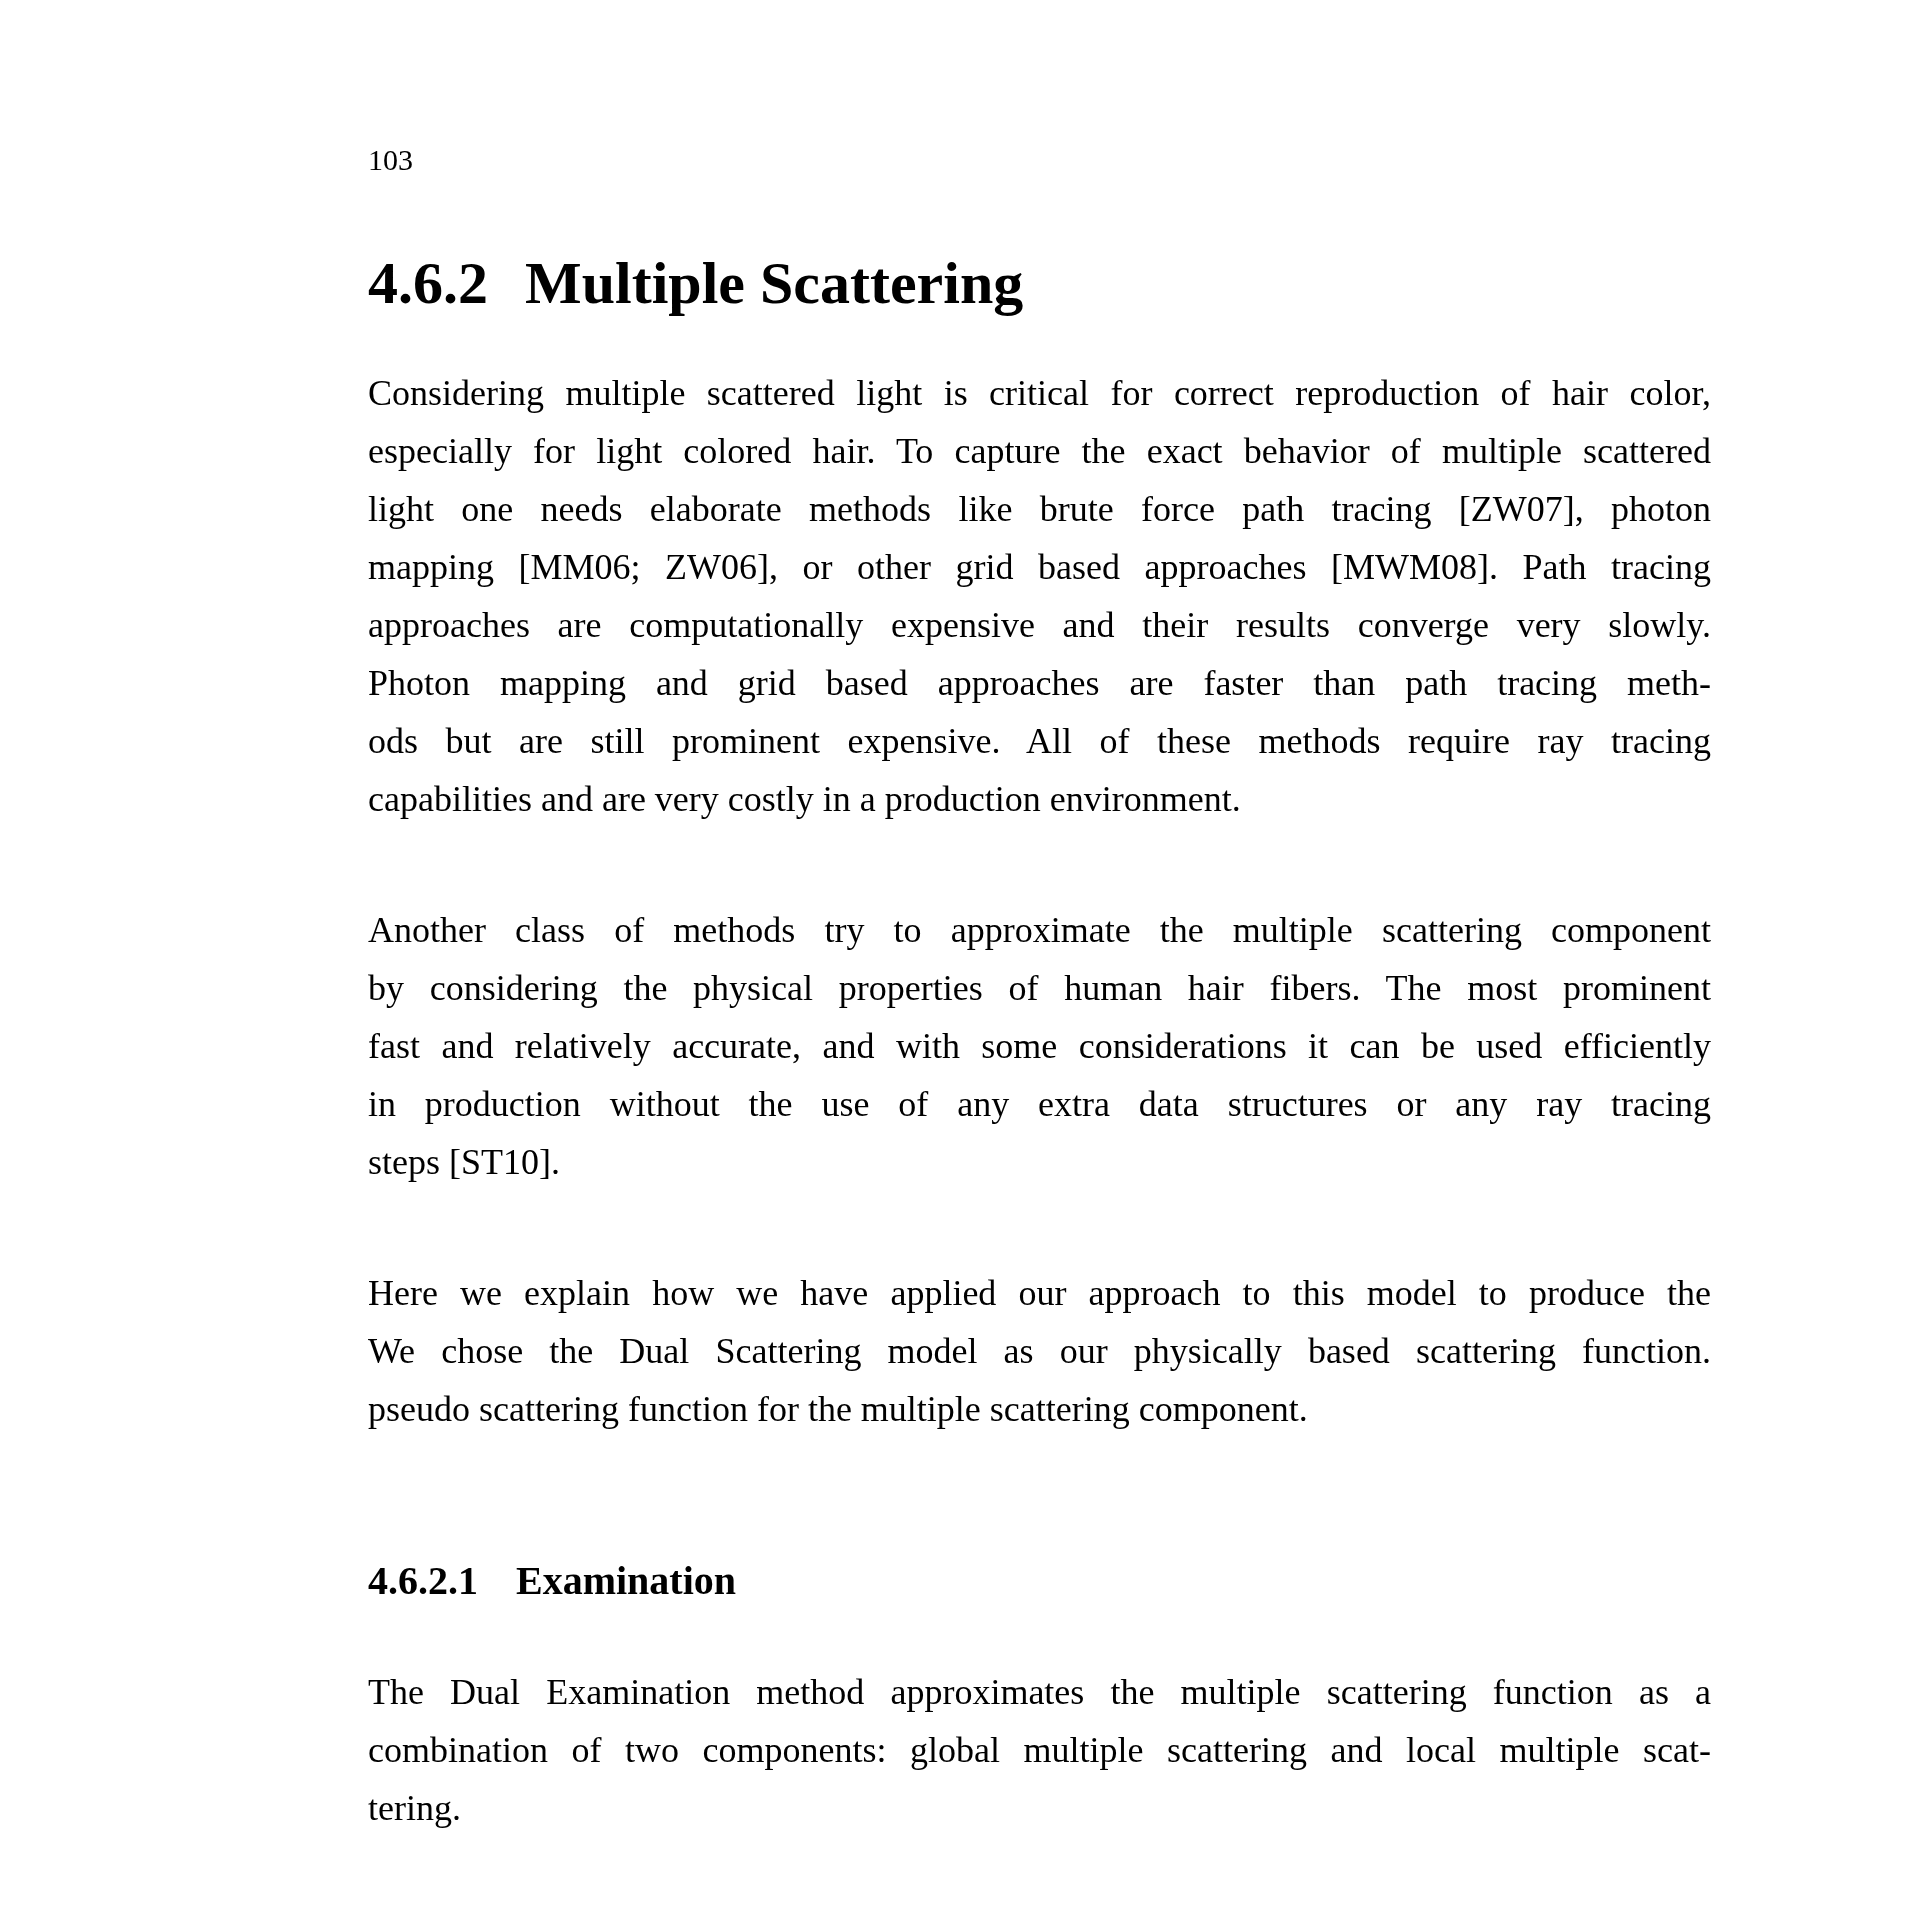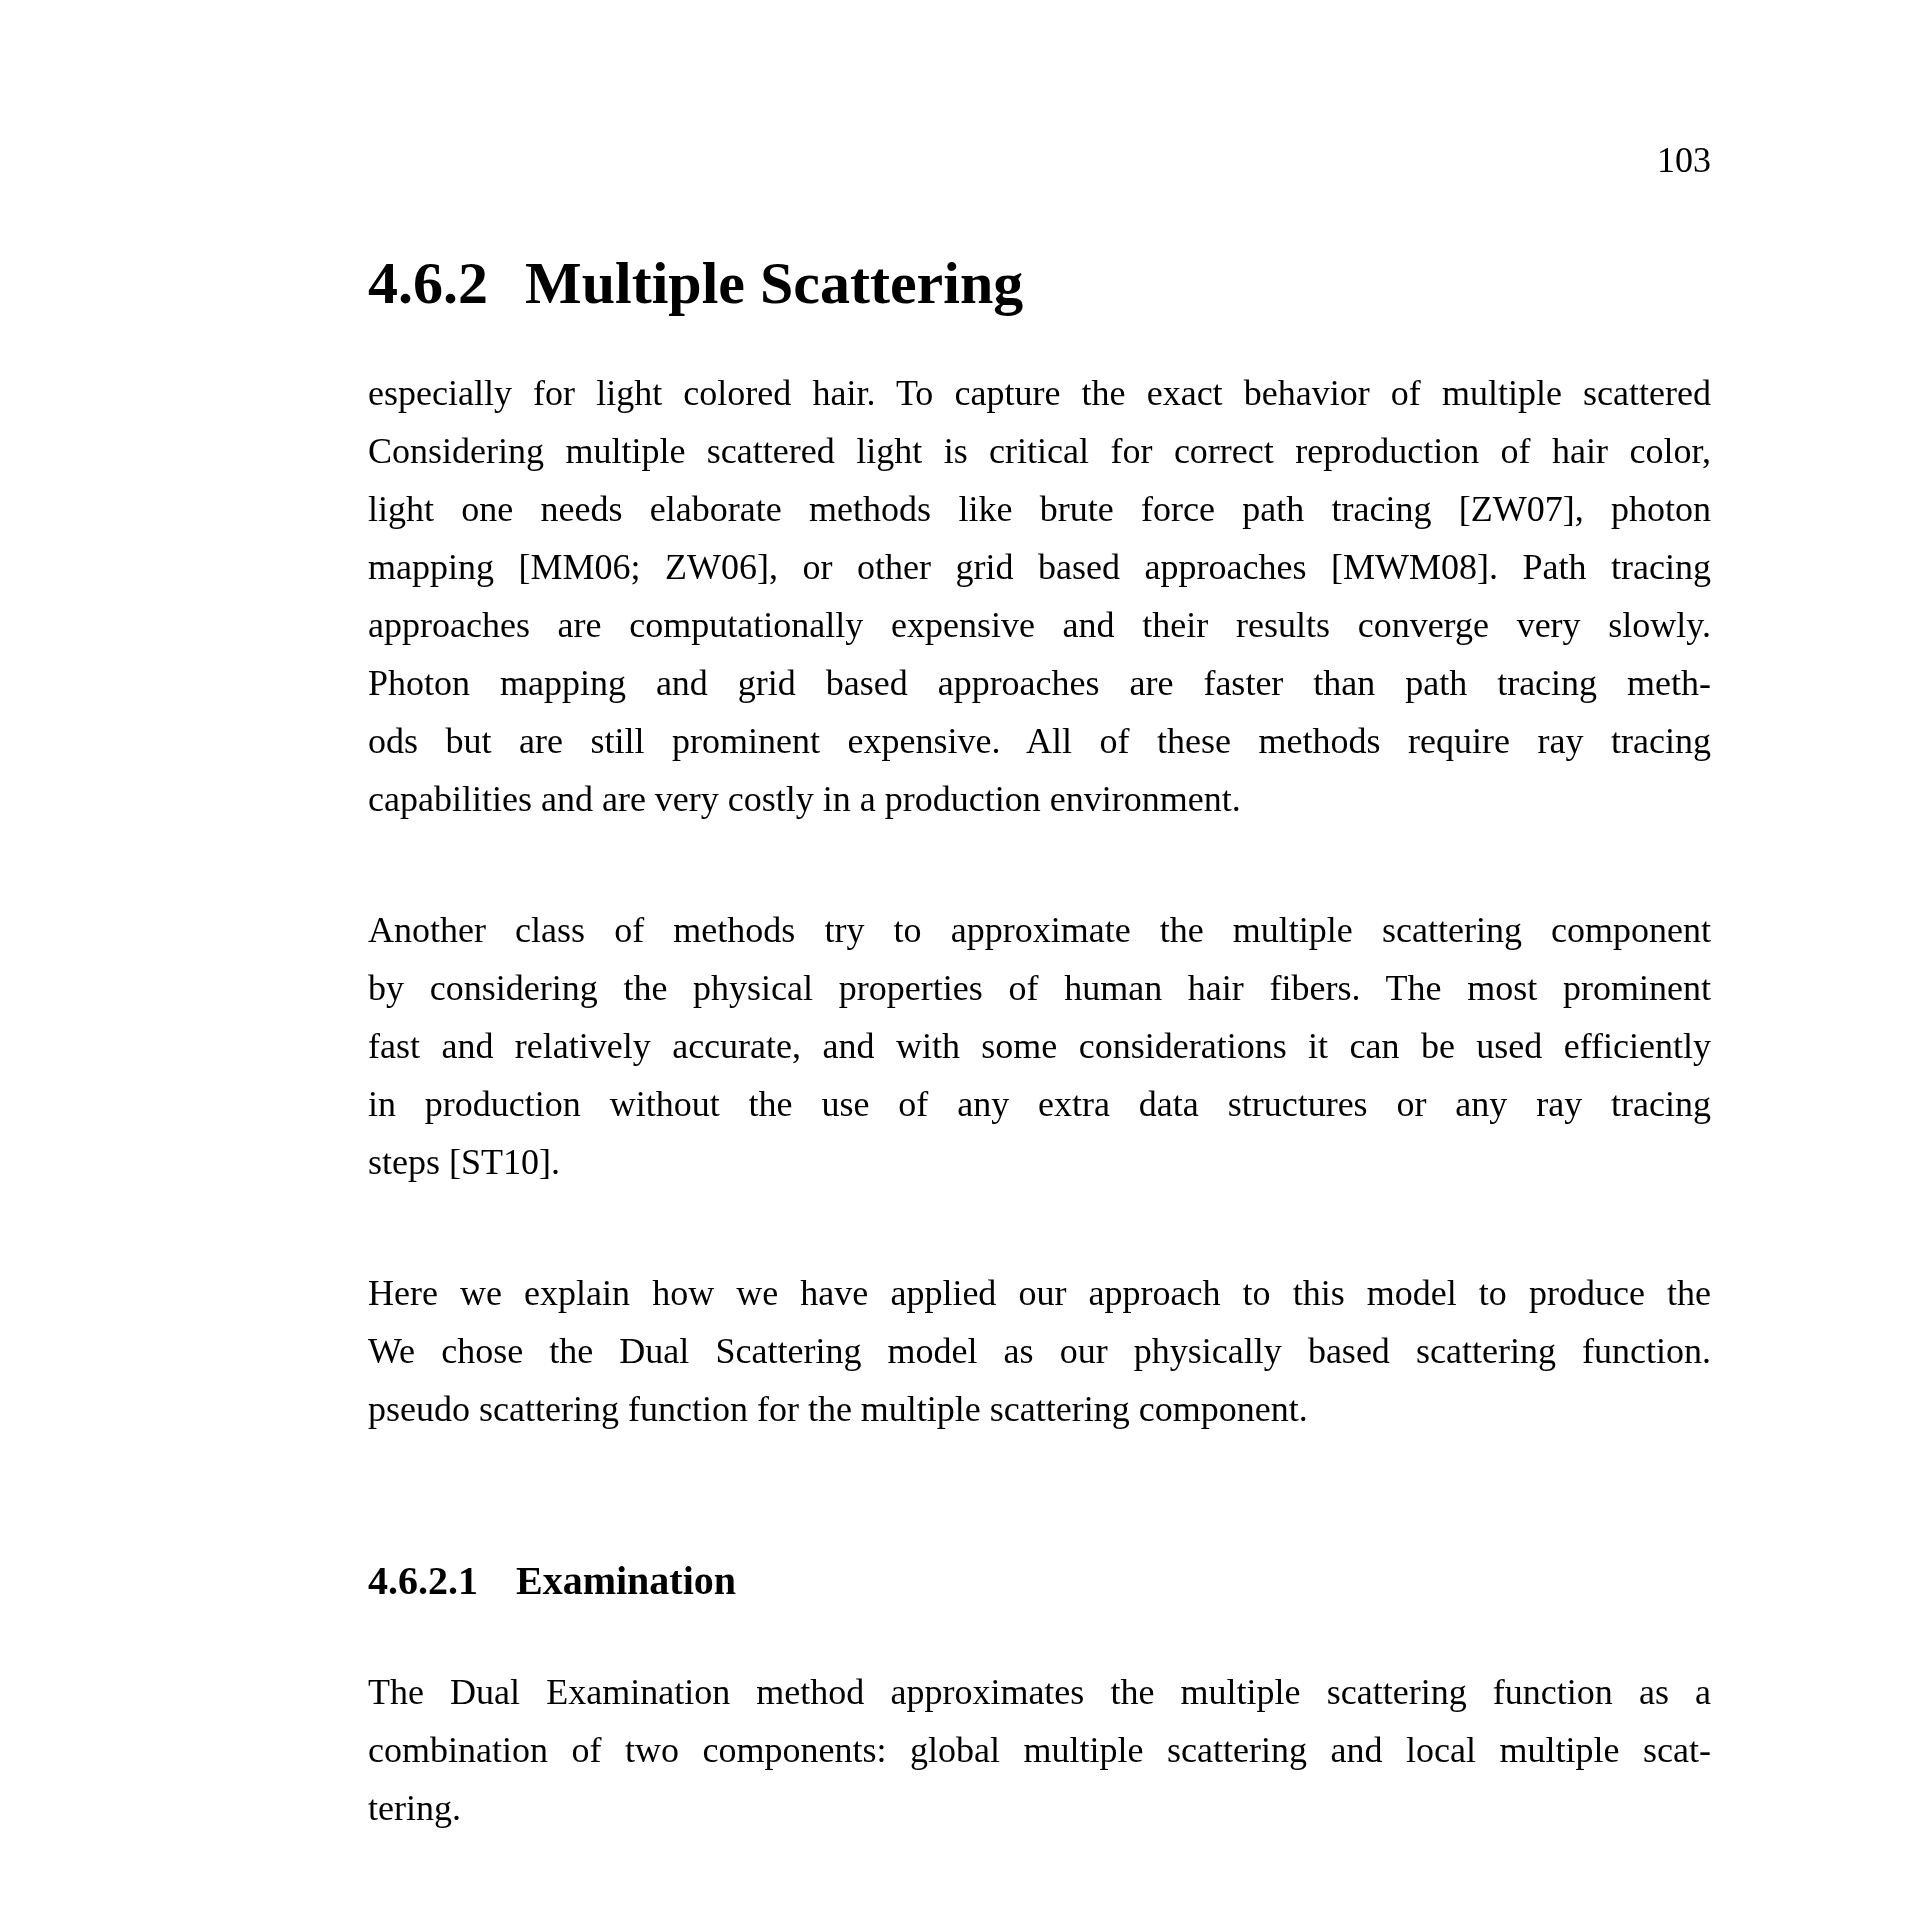--- a/index.html
+++ b/index.html
@@ -15,24 +15,24 @@
     color: #000000;
   }
   .page {
     box-sizing: border-box;
     width: 1965px;
     height: 2542px;
     padding: 139px 254px 0 368px;
     background: #ffffff;
   }
   .page-number {
-    font-size: 36px;
+    font-size: 30px;
     line-height: 42px;
     height: 42px;
-    text-align: right;
+    text-align: left;
   }
   .section-heading {
     margin-top: 77px;
     font-size: 60px;
     line-height: 50px;
     font-weight: bold;
     white-space: nowrap;
   }
   .section-heading .heading-number {
     display: inline-block;
@@ -75,22 +75,22 @@
 
 <div class="page">
 
   <div class="page-number">103</div>
 
   <div class="section-heading">
     <span class="heading-number">4.6.2</span><span>Multiple Scattering</span>
   </div>
 
   <div class="paragraph first-paragraph">
+      <div class="line">Considering multiple scattered light is critical for correct reproduction of hair color,</div>
       <div class="line">especially for light colored hair.  To capture the exact behavior of multiple scattered</div>
-      <div class="line">Considering multiple scattered light is critical for correct reproduction of hair color,</div>
       <div class="line">light one needs elaborate methods like brute force path tracing [ZW07], photon</div>
       <div class="line">mapping  [MM06; ZW06], or other grid based approaches [MWM08].  Path tracing</div>
       <div class="line">approaches are computationally expensive and their results converge very slowly.</div>
       <div class="line">Photon mapping and grid based approaches are faster than path tracing meth-</div>
       <div class="line">ods but are still prominent expensive.  All of these methods require ray tracing</div>
       <div class="line last">capabilities and are very costly in a production environment.</div>
     </div>
 
   <div class="paragraph">
       <div class="line">Another class of methods try to approximate the multiple scattering component</div>

